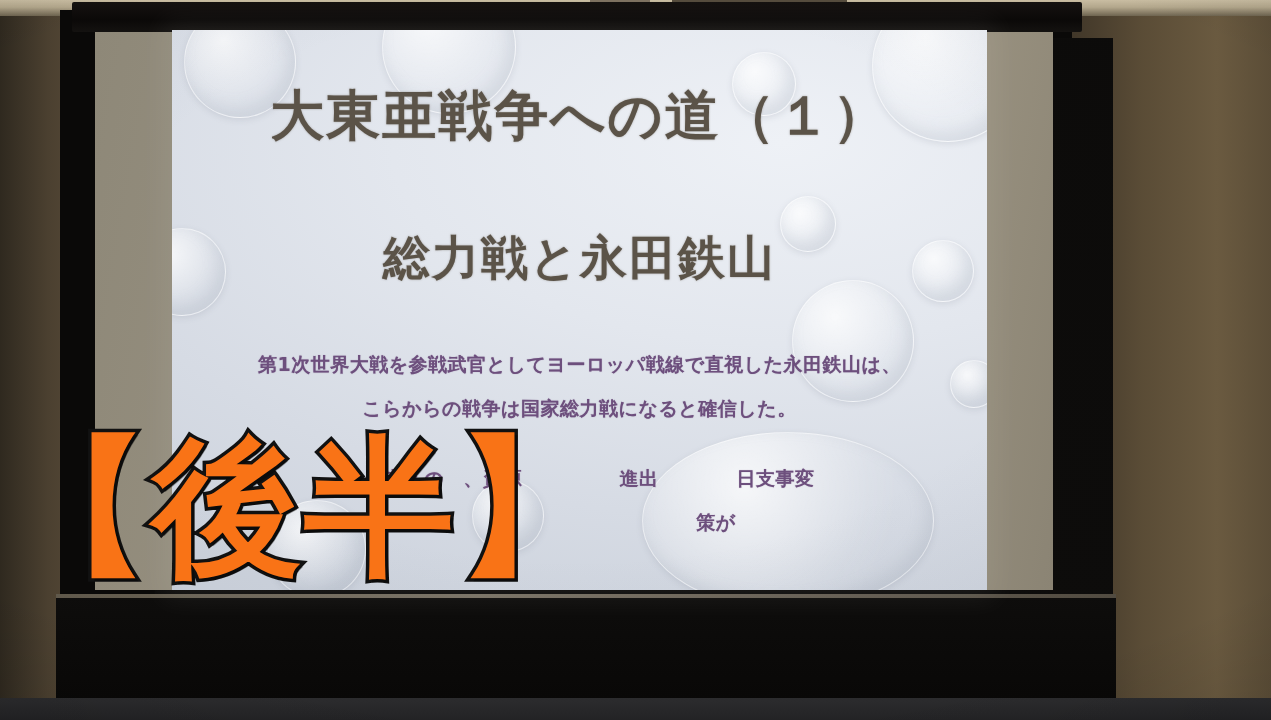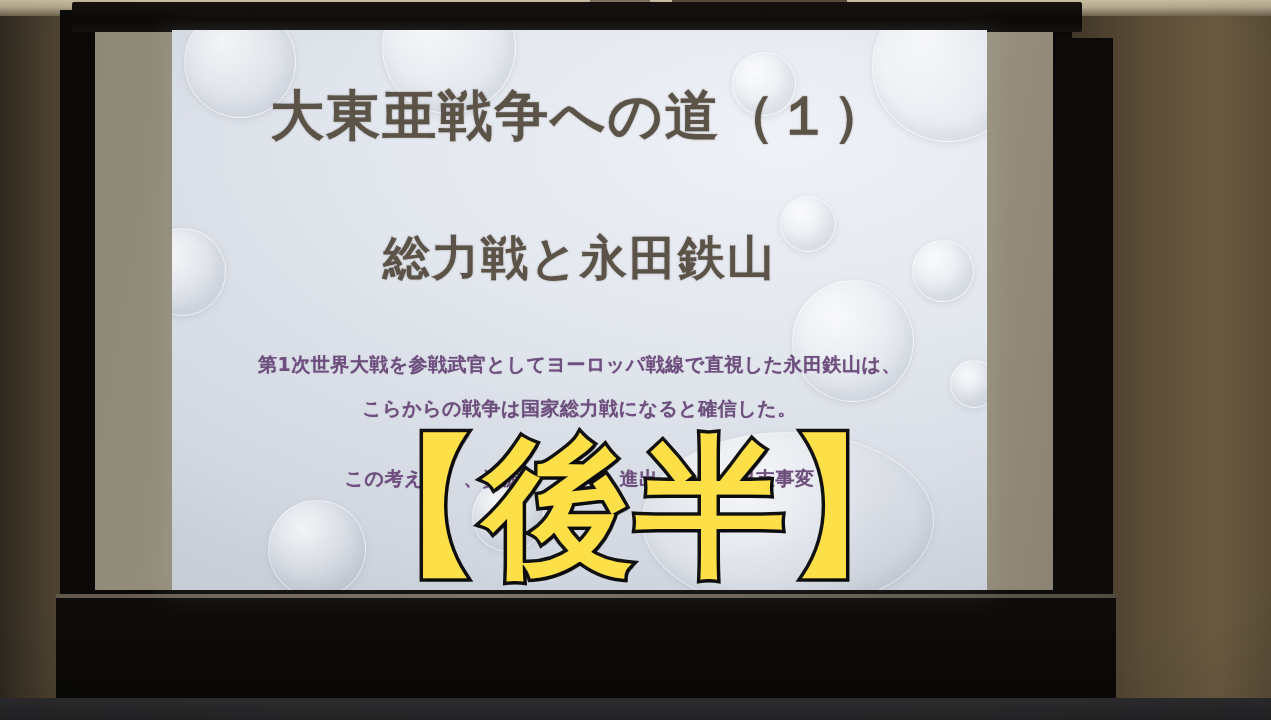--- a/index.html
+++ b/index.html
@@ -172,25 +172,25 @@
     inset: 0;
     pointer-events: none;
     background: radial-gradient(130% 110% at 50% 45%, rgba(255,255,255,0) 45%, rgba(90,95,110,.10) 80%, rgba(70,75,90,.22) 100%);
   }
 
   
   .overlay-caption {
     position: absolute;
     left: 0; right: 0;
     top: 432px;
-    text-align: center;
+    text-align: left;
     font-size: 150px;
     line-height: 150px;
     font-weight: bold;
-    color: #fde047;
+    color: #f97316;
     letter-spacing: 2px;
     -webkit-text-stroke: 7px #111;
     paint-order: stroke fill;
     text-shadow:
       0 0 0 #111,
       3px 3px 0 rgba(0,0,0,.35);
     z-index: 40;
   }
 
   

